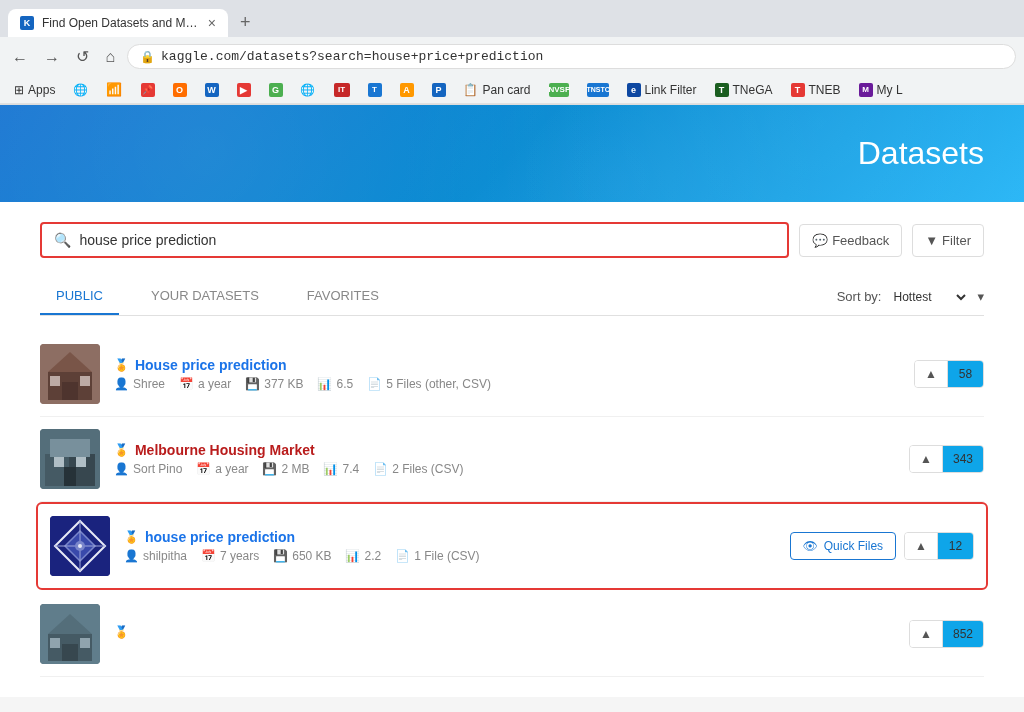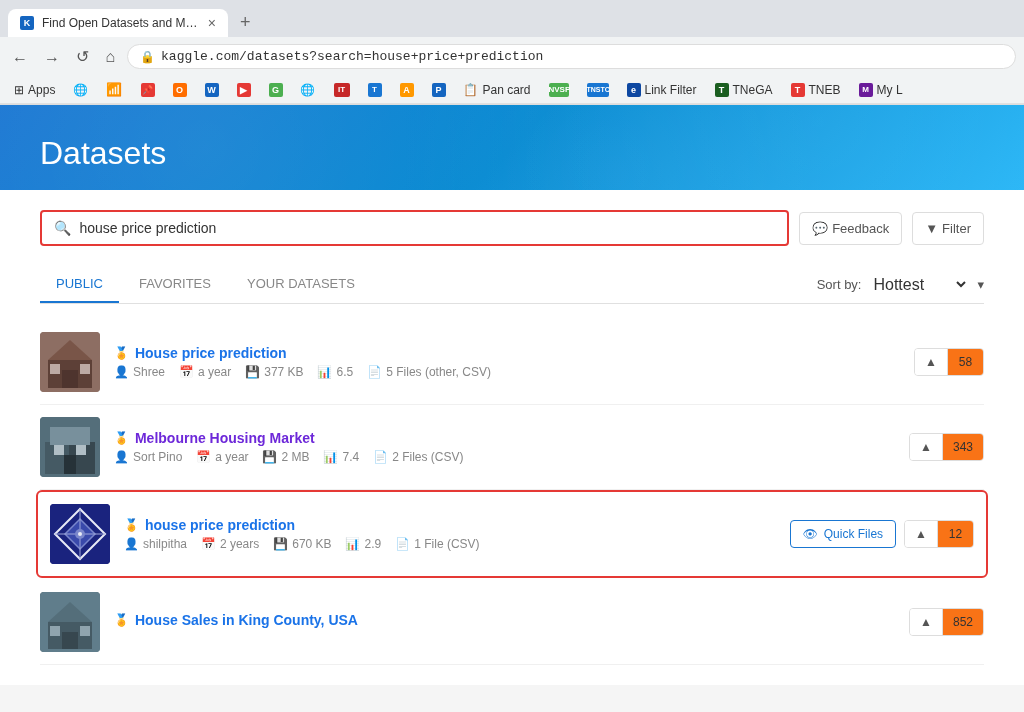--- a/index.html
+++ b/index.html
@@ -22,21 +22,21 @@
     .address-text { font-size: 13px; color: #333; flex: 1; font-family: Liberation Mono, monospace; }
 
     
     .bookmarks-bar { display: flex; align-items: center; padding: 4px 8px; background: #f1f3f4; border-bottom: 1px solid #e0e0e0; gap: 6px; overflow: hidden; }
     .bookmark-item { display: flex; align-items: center; gap: 4px; padding: 2px 6px; border-radius: 4px; font-size: 12px; color: #333; cursor: pointer; white-space: nowrap; }
 
     
     .page { background: white; min-height: 540px; }
 
     
-    .kaggle-header { background: linear-gradient(135deg, #1976d2, #0288d1, #29b6f6); padding: 30px 40px 18px; position: relative; overflow: hidden; }
+    .kaggle-header { background: linear-gradient(135deg, #1976d2, #0288d1, #29b6f6); padding: 30px 40px 30px; position: relative; overflow: hidden; text-align: right; }
     .kaggle-header::before {
       content: '';
       position: absolute; top: 0; left: 0; right: 0; bottom: 0;
       background-image: radial-gradient(circle at 20% 50%, rgba(255,255,255,0.08) 0%, transparent 50%),
                         radial-gradient(circle at 80% 20%, rgba(255,255,255,0.06) 0%, transparent 40%),
                         radial-gradient(circle at 60% 80%, rgba(255,255,255,0.05) 0%, transparent 35%);
     }
     .kaggle-header h1 { color: white; font-size: 32px; font-weight: 500; position: relative; z-index: 1; }
 
     
@@ -48,46 +48,46 @@
     
     .search-row { display: flex; align-items: center; margin-bottom: 20px; gap: 10px; }
     .search-box { flex: 1; display: flex; align-items: center; border: 2px solid #e53935; border-radius: 4px; padding: 8px 12px; background: white; gap: 8px; }
     .search-icon { color: #888; font-size: 14px; }
     .search-input { border: none; outline: none; font-size: 14px; flex: 1; color: #333; }
     .feedback-btn { display: flex; align-items: center; gap: 4px; border: 1px solid #ddd; border-radius: 4px; padding: 8px 12px; background: white; color: #555; font-size: 13px; cursor: pointer; }
     .filter-btn { display: flex; align-items: center; gap: 4px; border: 1px solid #ddd; border-radius: 4px; padding: 8px 12px; background: white; color: #555; font-size: 13px; cursor: pointer; }
 
     
     .tabs-row { display: flex; align-items: center; justify-content: space-between; border-bottom: 1px solid #e0e0e0; margin-bottom: 16px; }
-    .tabs-left { display: flex; gap: 4px; }
+    .tabs-left { display: flex; gap: 16px; }
     .tab-item { padding: 10px 16px; font-size: 13px; color: #888; cursor: pointer; border-bottom: 2px solid transparent; }
     .tab-item.active { color: #1976d2; border-bottom: 2px solid #1976d2; font-weight: 500; }
     .sort-row { display: flex; align-items: center; gap: 8px; font-size: 13px; color: #555; }
-    .sort-select { border: none; background: none; font-size: 16px; color: #333; font-weight: 500; cursor: pointer; }
+    .sort-select { border: none; background: none; font-size: 12px; color: #333; font-weight: 500; cursor: pointer; }
 
     
     .dataset-item { display: flex; align-items: center; padding: 12px 0; border-bottom: 1px solid #f0f0f0; gap: 14px; }
     .dataset-item.highlighted { border: 2px solid #e53935; border-radius: 6px; padding: 12px; margin: 0 -4px; }
     .dataset-thumb { width: 60px; height: 60px; border-radius: 4px; overflow: hidden; flex-shrink: 0; background: #ddd; }
     .thumb-house1 { background: linear-gradient(135deg, #8d6e63, #a1887f); display: flex; align-items: center; justify-content: center; }
     .thumb-house2 { background: linear-gradient(135deg, #546e7a, #78909c); display: flex; align-items: center; justify-content: center; }
     .thumb-pattern { background: #1a237e; display: flex; align-items: center; justify-content: center; }
     .thumb-house3 { background: linear-gradient(135deg, #455a64, #607d8b); display: flex; align-items: center; justify-content: center; }
 
     .dataset-info { flex: 1; }
     .dataset-name { font-size: 14px; font-weight: 600; color: #333; display: flex; align-items: center; gap: 6px; margin-bottom: 4px; }
     .medal-icon { color: #ffa000; font-size: 12px; }
     .dataset-meta { font-size: 12px; color: #888; display: flex; align-items: center; gap: 14px; flex-wrap: wrap; }
     .meta-item { display: flex; align-items: center; gap: 4px; }
 
     .dataset-actions { display: flex; align-items: center; gap: 8px; }
     .quick-look-btn { display: flex; align-items: center; gap: 6px; background: white; border: 1px solid #1976d2; color: #1976d2; border-radius: 4px; padding: 6px 12px; font-size: 12px; cursor: pointer; }
     .upvote-group { display: flex; align-items: center; border: 1px solid #ddd; border-radius: 4px; overflow: hidden; }
     .upvote-btn { background: white; border: none; border-right: 1px solid #ddd; padding: 6px 10px; cursor: pointer; font-size: 12px; color: #555; }
-    .upvote-count { background: #f97316; border: none; padding: 6px 10px; font-size: 12px; color: #333; min-width: 35px; text-align: center; }
+    .upvote-count { background: #0ea5e9; border: none; padding: 6px 10px; font-size: 12px; color: #333; min-width: 35px; text-align: center; }
   </style>
 </head>
 <body>
 
 <div class="browser-chrome">
 
   <div class="tab-bar">
     <div class="tab active">
       <div class="tab-favicon">K</div>
       <span class="tab-title">Find Open Datasets and Machine...</span>
@@ -197,22 +197,22 @@
       </button>
       <button class="filter-btn">
         <span>▼</span>
         <span>Filter</span>
       </button>
     </div>
 
     <div class="tabs-row">
       <div class="tabs-left">
         <div class="tab-item active">PUBLIC</div>
+        <div class="tab-item">YOUR DATASETS</div>
         <div class="tab-item">FAVORITES</div>
-        <div class="tab-item">YOUR DATASETS</div>
       </div>
       <div class="sort-row">
         <span>Sort by:</span>
         <select class="sort-select">
           <option>Hottest</option>
           <option>Most Votes</option>
           <option>Newest</option>
         </select>
         <span>▾</span>
       </div>
@@ -275,21 +275,21 @@
             <rect x="5" y="25" width="24" height="32" fill="#455a64"></rect>
             <rect x="10" y="10" width="40" height="18" fill="#78909c"></rect>
             <rect x="14" y="28" width="10" height="10" fill="#b0bec5"></rect>
             <rect x="36" y="28" width="10" height="10" fill="#b0bec5"></rect>
             <rect x="24" y="38" width="12" height="19" fill="#263238"></rect>
           </svg>
         </div>
         <div class="dataset-info">
           <div class="dataset-name">
             <span class="medal-icon">🏅</span>
-            <span style="cursor:pointer;color:#6d28d9;">Melbourne Housing Market</span>
+            <span style="cursor:pointer;color:#b91c1c;">Melbourne Housing Market</span>
           </div>
           <div class="dataset-meta">
             <span class="meta-item">
               <span>👤</span>
               <span>Sort Pino</span>
             </span>
             <span class="meta-item">
               <span>📅</span>
               <span>a year</span>
             </span>
@@ -334,29 +334,29 @@
             <span class="medal-icon">🏅</span>
             <span style="cursor:pointer;color:#1a73e8;">house price prediction</span>
           </div>
           <div class="dataset-meta">
             <span class="meta-item">
               <span>👤</span>
               <span>shilpitha</span>
             </span>
             <span class="meta-item">
               <span>📅</span>
-              <span>2 years</span>
+              <span>7 years</span>
             </span>
             <span class="meta-item">
               <span>💾</span>
-              <span>670 KB</span>
+              <span>650 KB</span>
             </span>
             <span class="meta-item">
               <span>📊</span>
-              <span>2.9</span>
+              <span>2.2</span>
             </span>
             <span class="meta-item">
               <span>📄</span>
               <span>1 File (CSV)</span>
             </span>
           </div>
         </div>
         <div class="dataset-actions">
           <button class="quick-look-btn">
             <span>👁</span>
@@ -376,21 +376,20 @@
             <rect x="8" y="30" width="44" height="27" fill="#455a64"></rect>
             <polygon points="30,10 8,30 52,30" fill="#546e7a"></polygon>
             <rect x="22" y="40" width="16" height="17" fill="#37474f"></rect>
             <rect x="10" y="34" width="10" height="10" fill="#90a4ae"></rect>
             <rect x="40" y="34" width="10" height="10" fill="#90a4ae"></rect>
           </svg>
         </div>
         <div class="dataset-info">
           <div class="dataset-name">
             <span class="medal-icon">🏅</span>
-            <span style="cursor:pointer;color:#1a73e8;">House Sales in King County, USA</span>
           </div>
         </div>
         <div class="dataset-actions">
           <div class="upvote-group">
             <button class="upvote-btn">▲</button>
             <span class="upvote-count">852</span>
           </div>
         </div>
       </div>
 

